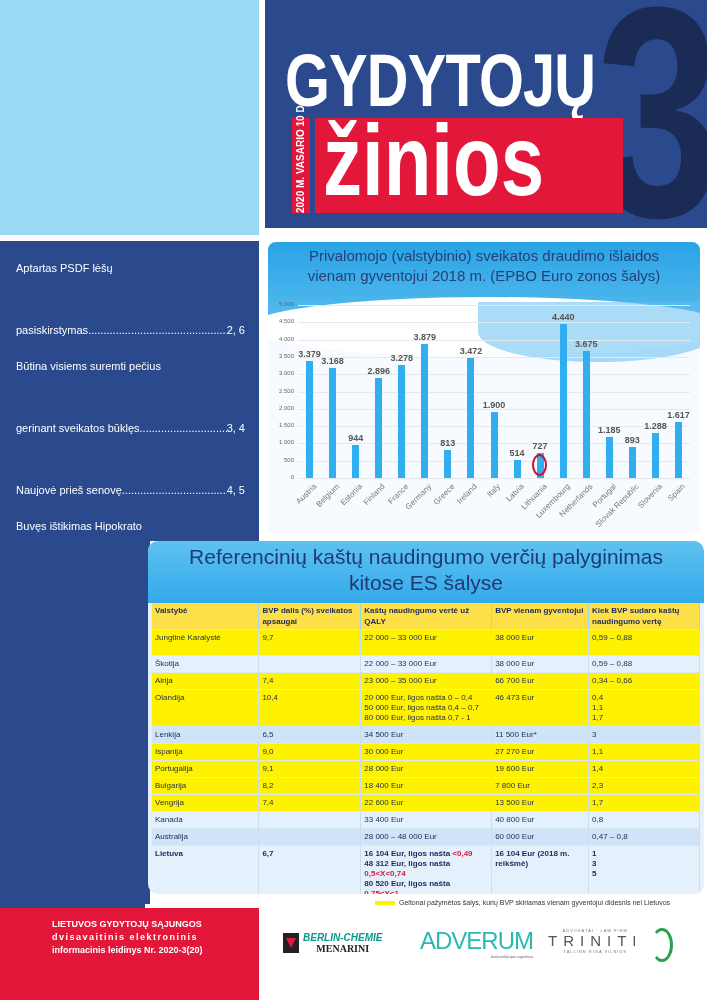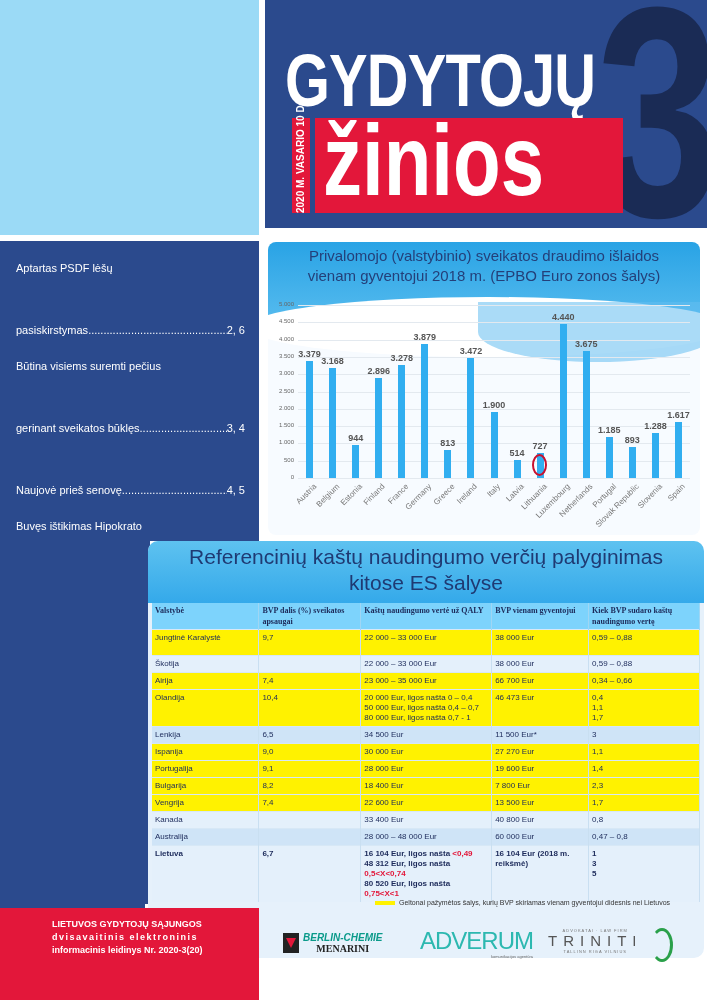--- a/index.html
+++ b/index.html
@@ -28,25 +28,25 @@
   .chart-wave { position: absolute; left: -20px; top: 55px; width: 480px; height: 60px; border-radius: 50%; background: #ffffff; }
   .chart-wave2 { position: absolute; left: 210px; top: 60px; width: 240px; height: 60px; background: rgba(100,190,240,0.55); border-radius: 0 0 60% 60%; }
   .chart-title { position: absolute; left: 0; top: 4px; width: 100%; text-align: center; font-size: 15px; color: #24407a; line-height: 20px; }
   .yaxis-lbl { position: absolute; left: 4px; width: 22px; font-size: 6px; color: #666; text-align: right; }
   .gridline { position: absolute; left: 30px; right: 10px; height: 1px; background: #e3e9ef; }
   .bar { position: absolute; width: 7px; background: #31aef0; }
   .bar-val { position: absolute; width: 40px; text-align: center; font-size: 9px; font-weight: bold; color: #555; }
   .xlbl { position: absolute; font-size: 8px; color: #777; transform: rotate(-45deg); transform-origin: right top; text-align: right; white-space: nowrap; }
   .lt-circle { position: absolute; width: 15px; height: 22px; border: 2px solid #c8102e; border-radius: 50%; }
 
-  .table-card { position: absolute; left: 148px; top: 541px; width: 556px; height: 417px; border-radius: 10px; background: #e6f1fb; overflow: hidden; }
+  .table-card { position: absolute; left: 148px; top: 541px; width: 556px; height: 353px; border-radius: 10px; background: #e6f1fb; overflow: hidden; }
   .table-head-bg { position: absolute; left: 0; top: 0; width: 100%; height: 62px; background: linear-gradient(#5ec2f0, #34a9ea); }
   .table-title { position: absolute; left: 0; top: 3px; width: 100%; text-align: center; font-size: 21px; color: #1f3a73; line-height: 26px; }
   table { position: absolute; left: 4px; top: 62px; width: 548px; border-collapse: collapse; font-size: 8px; color: #1c2a5a; }
-  th { background: #7dd3fc; text-align: left; font-weight: bold; padding: 2px 3px; vertical-align: top; border-right: 1px solid #9fd6f4; line-height: 11px; font-family: Liberation Serif, serif; }
+  th { background: #fde047; text-align: left; font-weight: bold; padding: 2px 3px; vertical-align: top; border-right: 1px solid #9fd6f4; line-height: 11px; }
   td { padding: 3px 3px; vertical-align: top; border-right: 1px solid #c9dff1; border-top: 1px solid #d7e8f6; line-height: 10px; }
   tr.yellow td { background: #fff200; }
   tr.light td { background: #e4f0fb; }
   tr.light2 td { background: #cfe4f7; }
   tr.bold td { font-weight: bold; }
   .red { color: #e3173a; }
   .col1 { width: 107px; } .col2 { width: 102px; } .col3 { width: 131px; } .col4 { width: 97px; } .col5 { width: 111px; }
 
   .legend { position: absolute; left: 375px; top: 899px; font-size: 7px; color: #333; white-space: nowrap; }
   .legend-swatch { display: inline-block; width: 20px; height: 4px; background: #fff200; vertical-align: middle; margin-right: 4px; }

